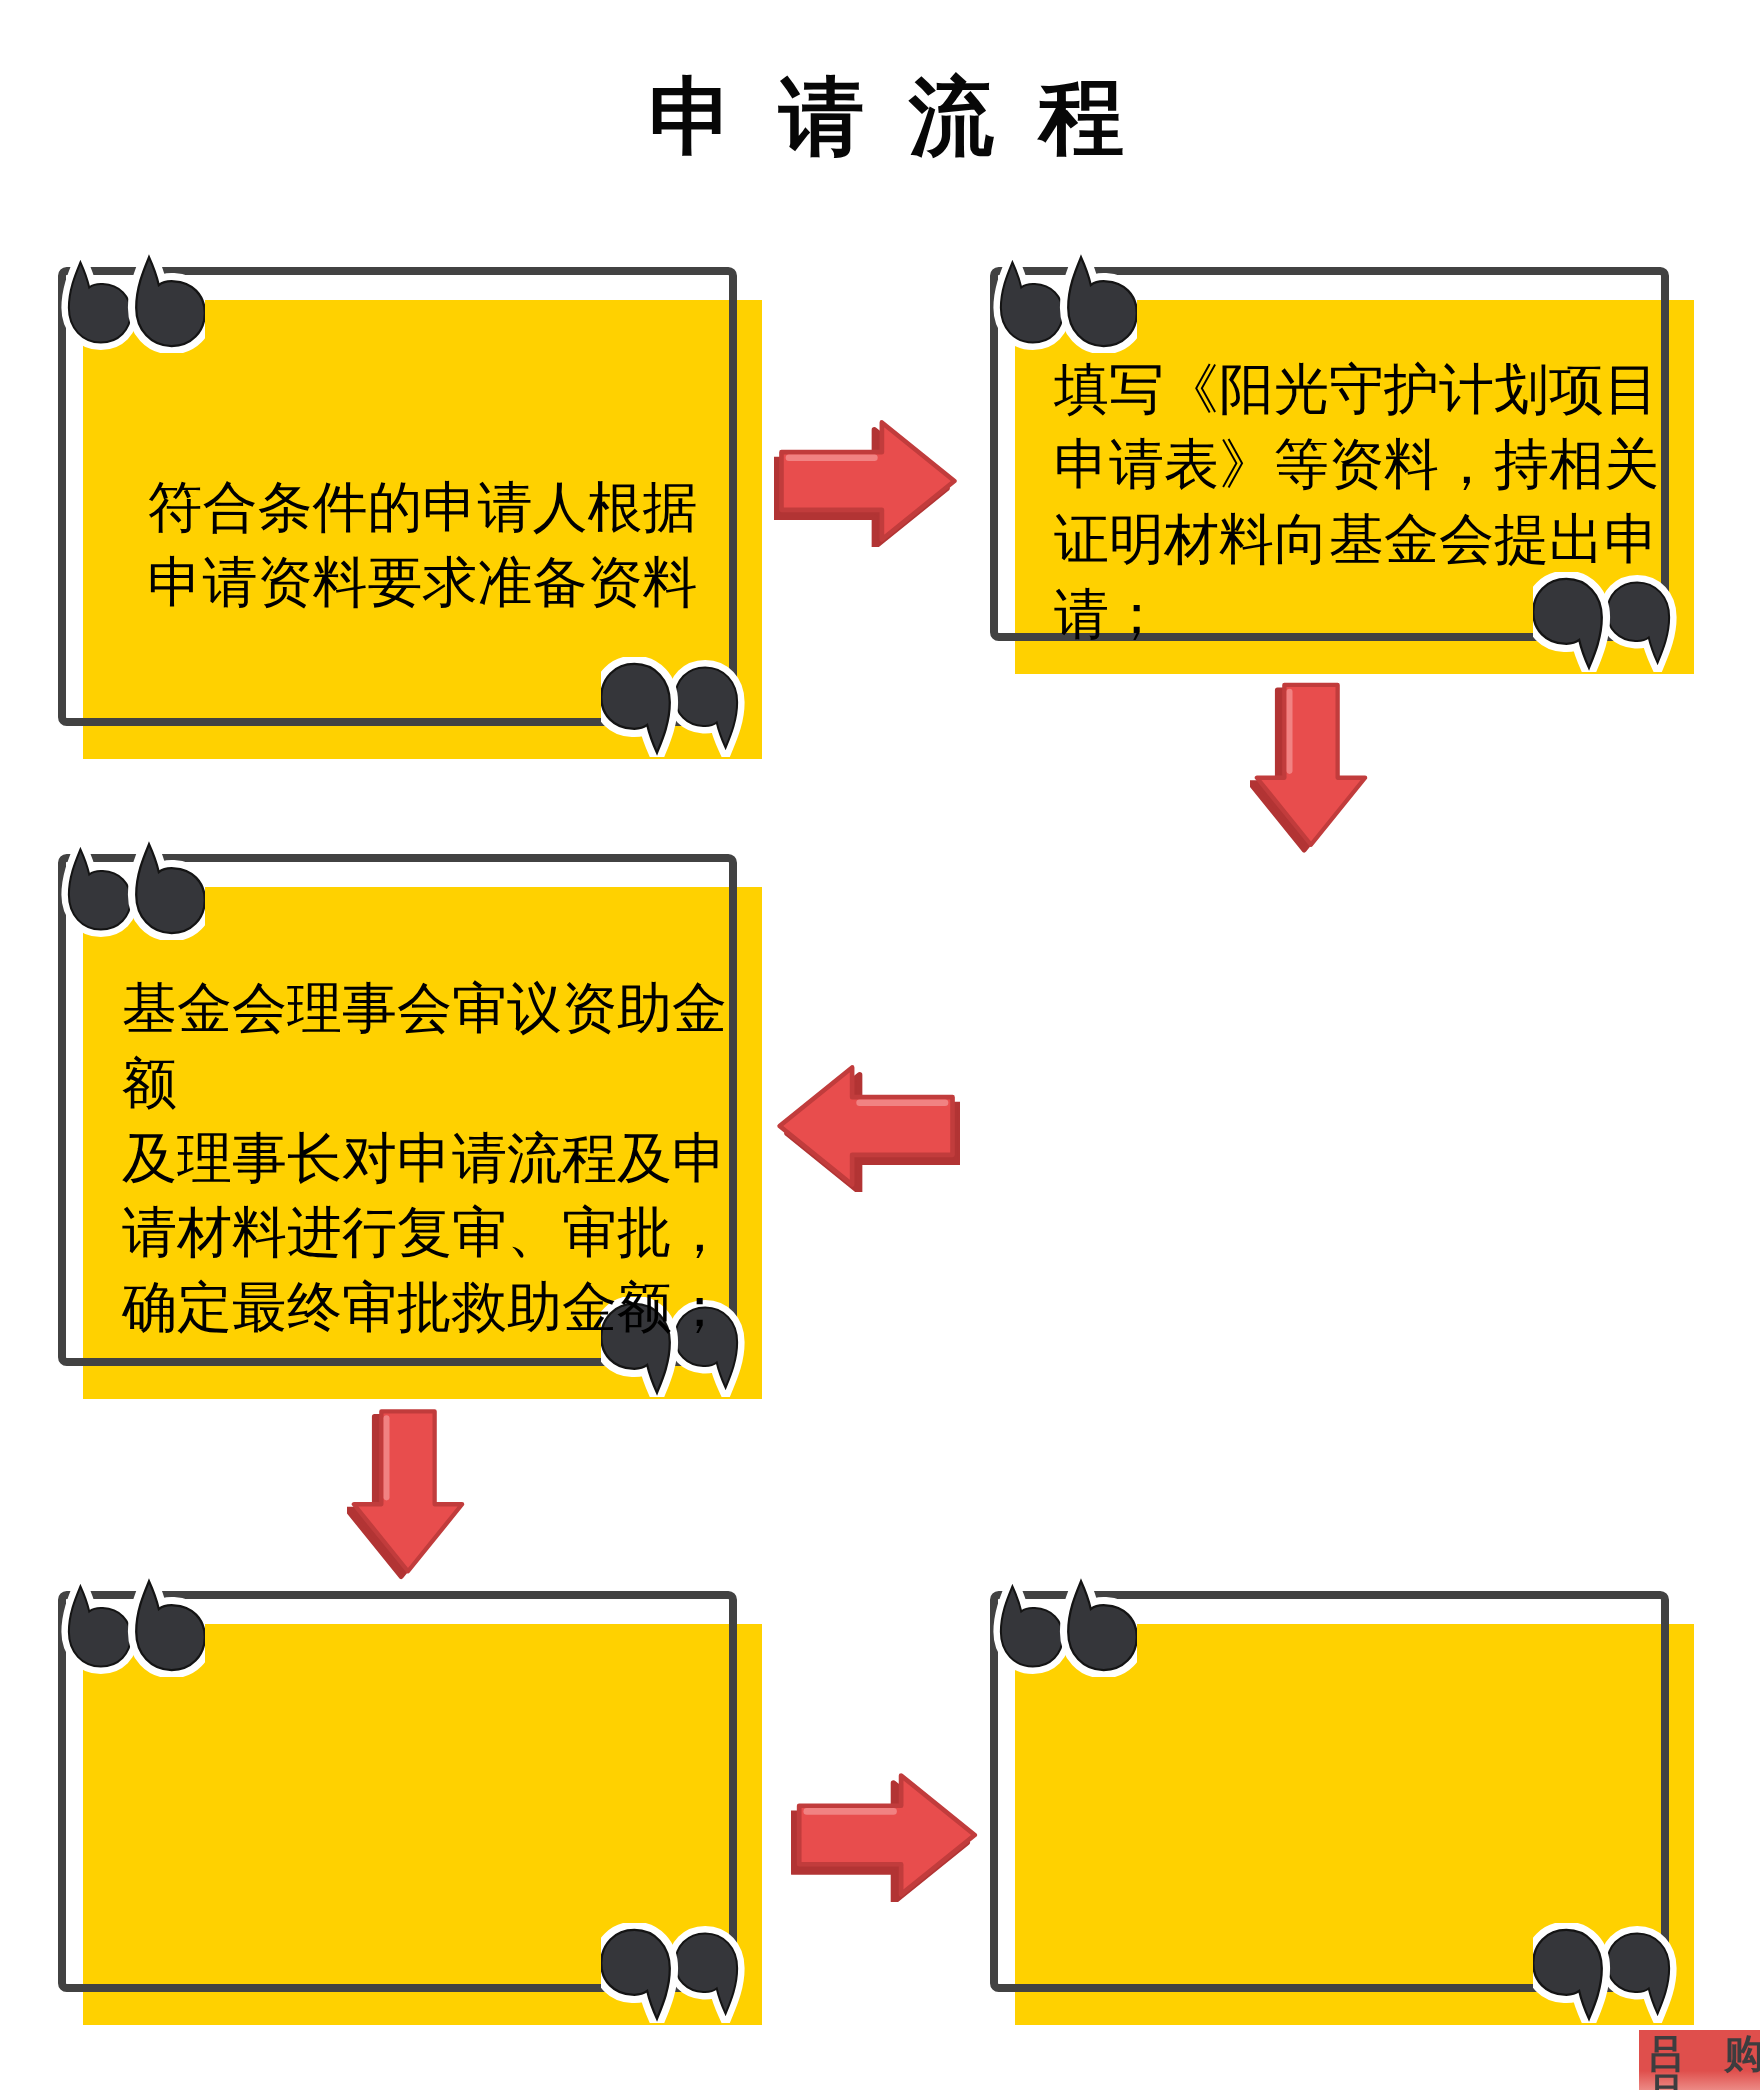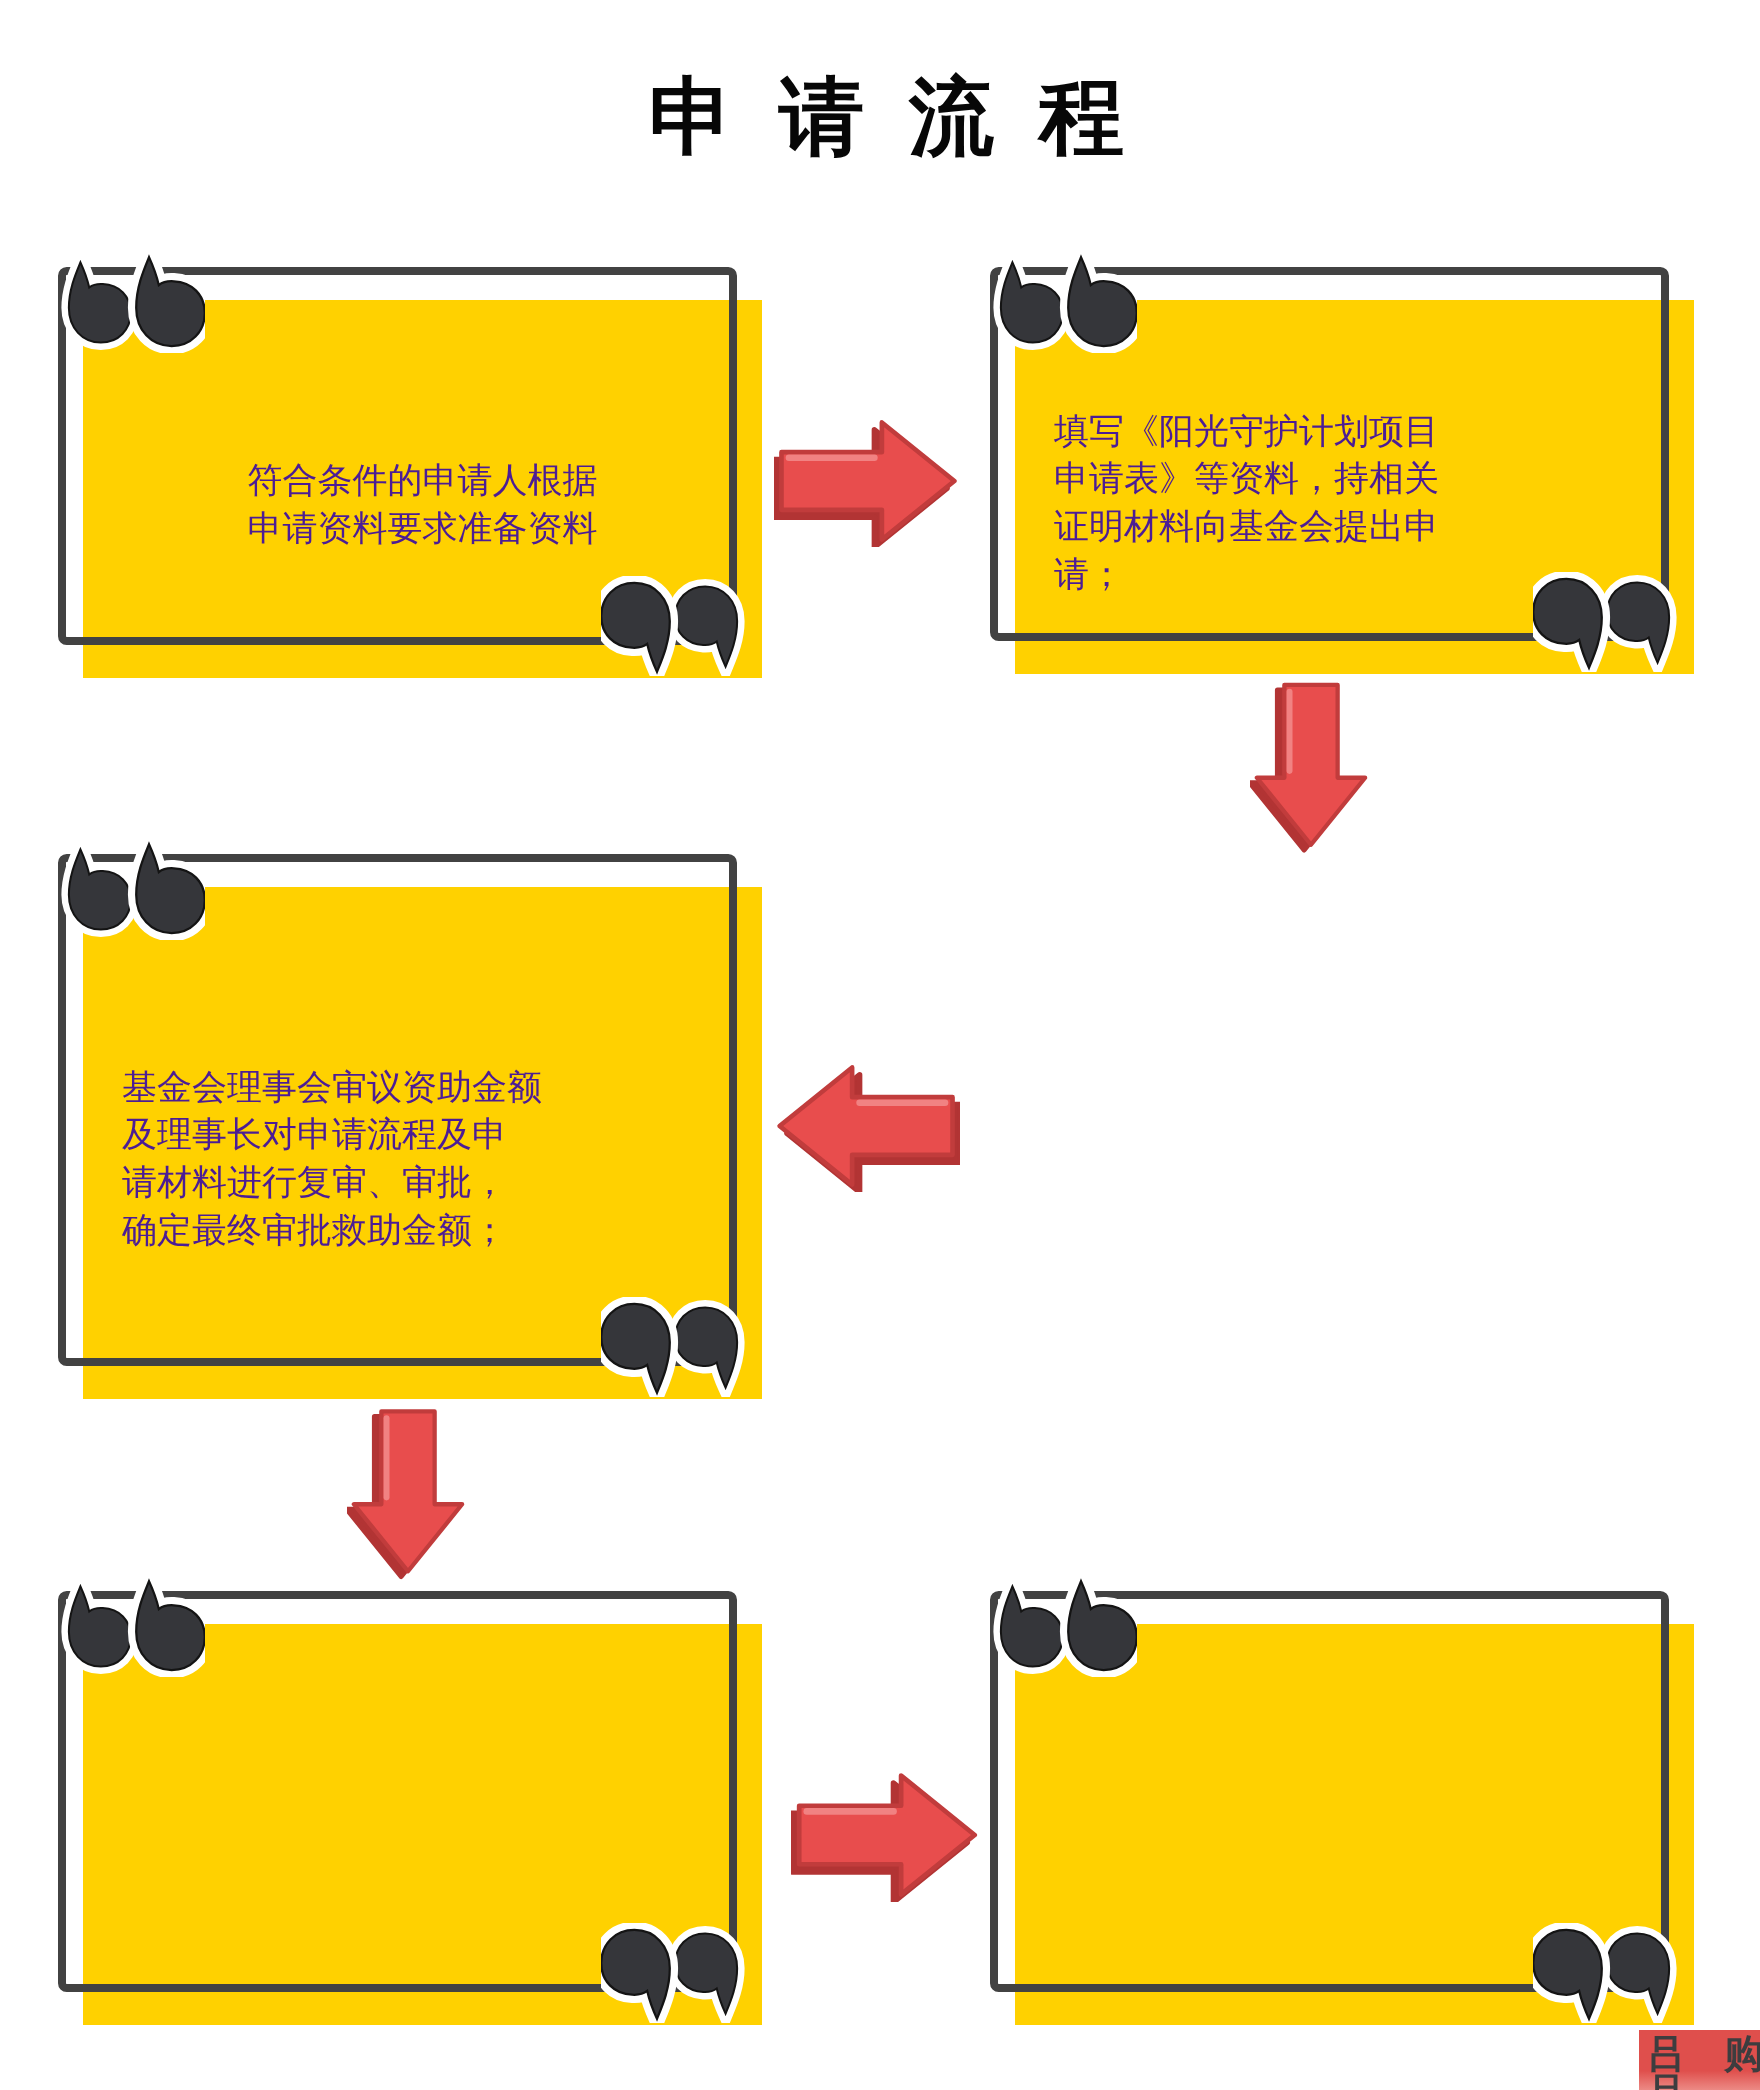--- a/index.html
+++ b/index.html
@@ -20,30 +20,30 @@
     position:absolute;left:25px;top:33px;right:0;bottom:0;
     background:var(--yellow,#FFD100);
   }
   .qbox .frame{
     position:absolute;left:0;top:0;right:25px;bottom:33px;
     border:8.7px solid var(--frame,#424242);border-radius:8.7px;box-sizing:border-box;
   }
   .qbox .text{
     position:absolute;left:64px;right:9.7px;top:33px;bottom:0;
     display:flex;align-items:center;
-    font-size:35px;line-height:1.36;color:#4c1d95;
+    font-size:55px;line-height:1.36;color:#000000;
     white-space:pre-line;
     margin-top:30px;
   }
   .qbox .text.c{justify-content:center;text-align:center;left:25px;right:0;}
   .q{position:absolute;}
   .q.open{left:0px;top:-13.6px;width:147px;height:100px;}
   .q.close{right:13.6px;bottom:1.9px;width:147px;height:100px;transform:rotate(180deg);}
   
-  .b1{left:58px;top:267px;width:704px;height:411px;}
+  .b1{left:58px;top:267px;width:704px;height:492px;}
   .b2{left:990px;top:267px;width:704px;height:407px;}
   .b3{left:990px;top:854px;width:704px;height:545px;}
   .b4{left:58px;top:854px;width:704px;height:545px;}
   .b5{left:58px;top:1591px;width:704px;height:434px;}
   .b6{left:990px;top:1591px;width:704px;height:434px;}
   
   .arrow{position:absolute;}
   .ar1{left:774px;top:415px;width:186px;height:132px;}
   .ad1{left:1250px;top:674px;width:122px;height:180px;}
   .al1{left:774px;top:1060px;width:186px;height:132px;}

